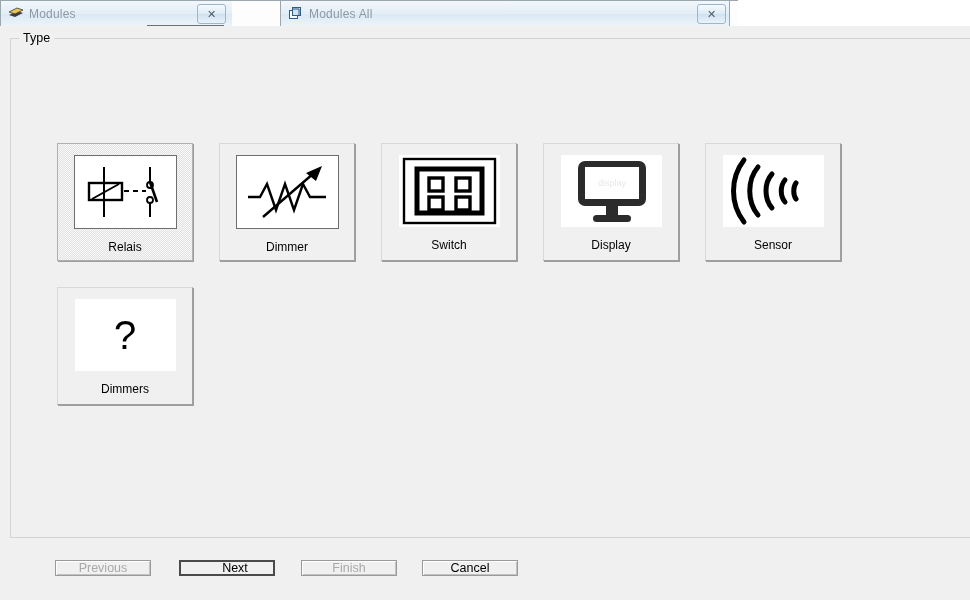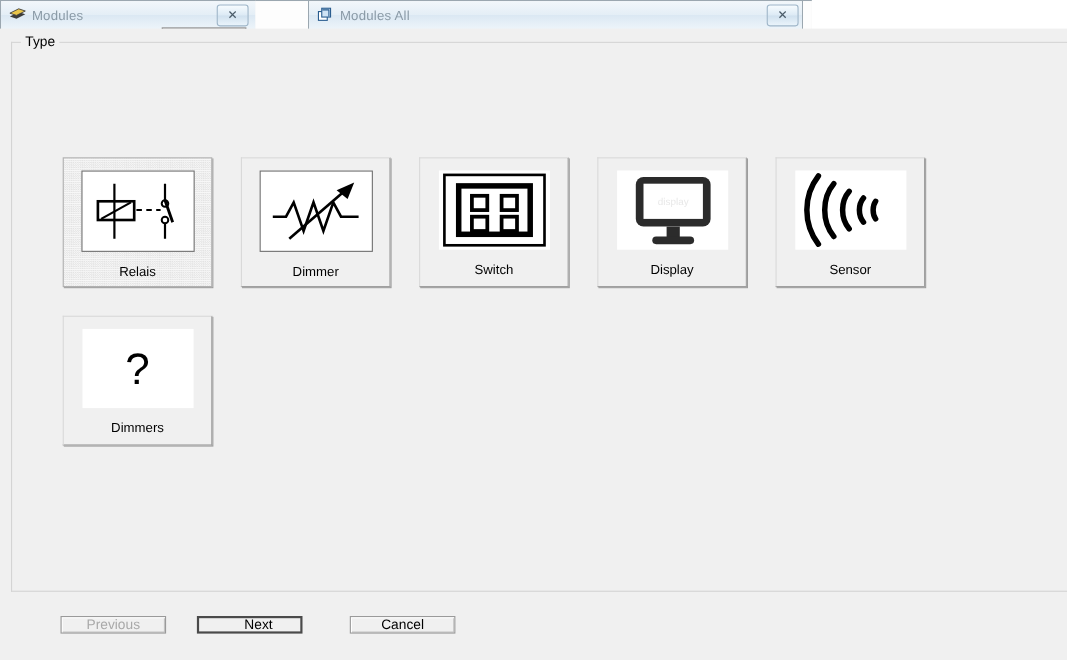--- a/index.html
+++ b/index.html
@@ -591,18 +591,19 @@
             </div>
             <div class="cap">Dimmers</div>
           </div>
 
         </div>
       </div>
 
       <div class="btnrow">
         <div class="dbtn disabled" style="margin-left:43px;">Previous</div>
         <div class="dbtn default" style="margin-left:16px;padding-left:16px;">Next</div>
-        <div class="dbtn" style="margin-left:31px;text-align:center;">Cancel</div>
+        <div class="dbtn disabled" style="margin-left:14px;">Finish</div>
+        <div class="dbtn" style="margin-left:13px;text-align:center;">Cancel</div>
       </div>
     </div>
   </div>
 
 </div>
 
 </body></html>

